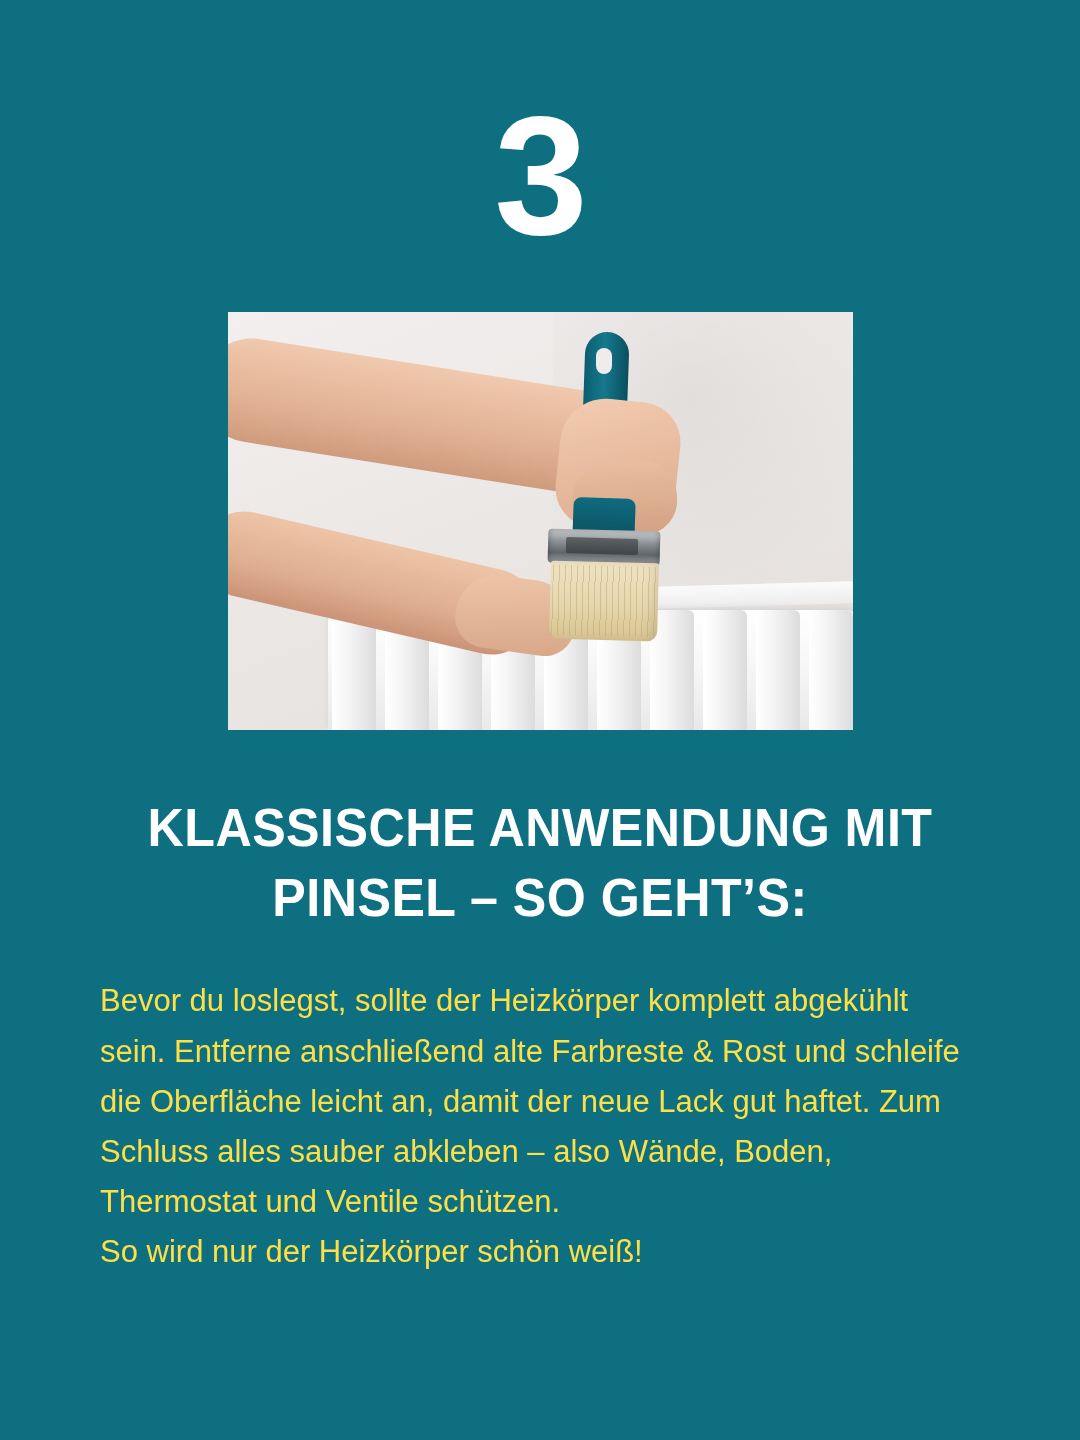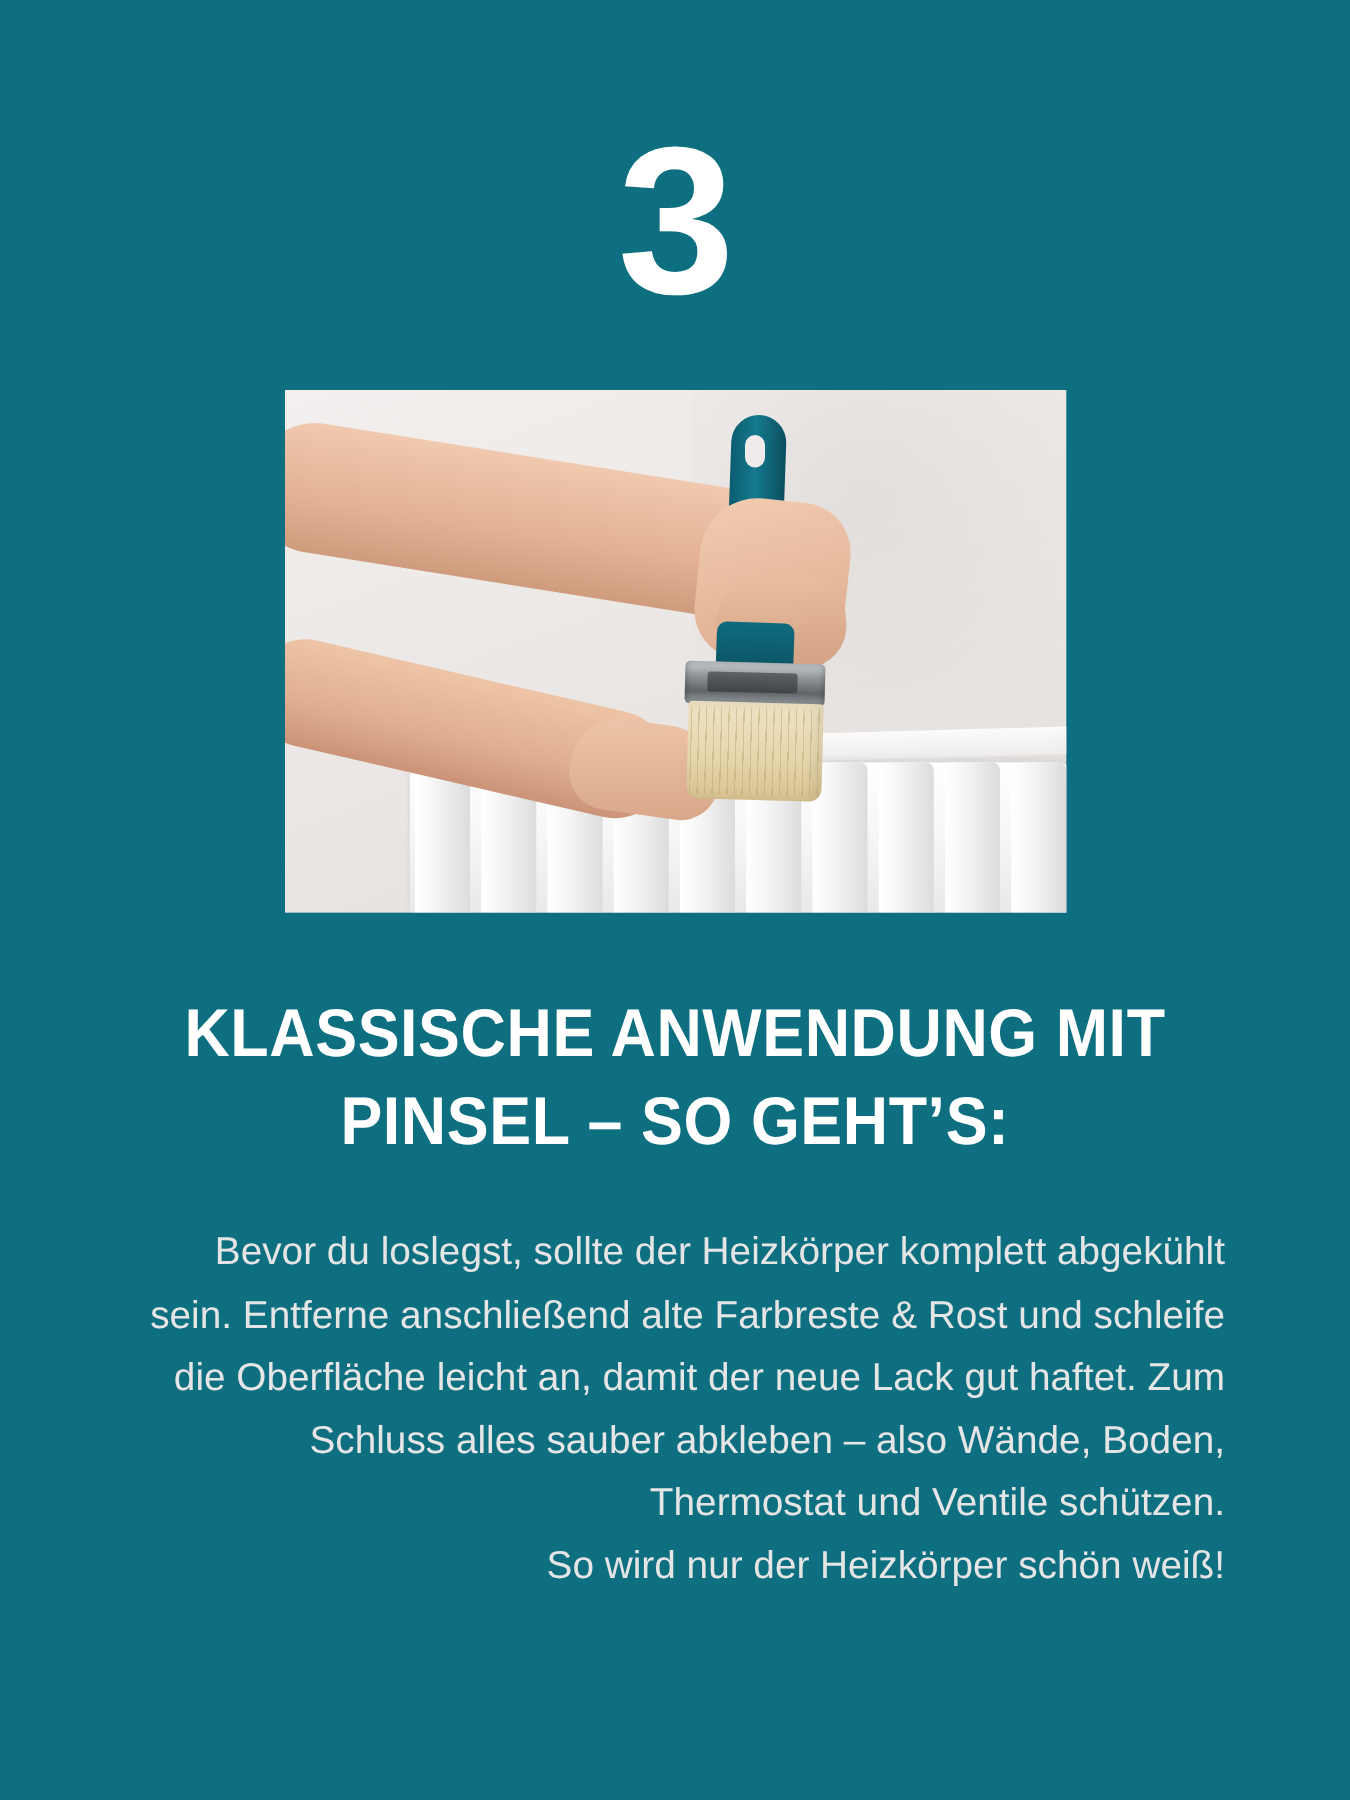--- a/index.html
+++ b/index.html
@@ -220,22 +220,22 @@
     font-family: "Liberation Sans", sans-serif;
     font-weight: bold;
     font-size: 54px;
     line-height: 1.30;
     letter-spacing: 0.5px;
     transform: scaleX(0.93);
   }
   .body-text {
     margin-top: 44px;
     width: 880px;
-    text-align: right;
-    color: #e5e5e5;
+    text-align: left;
+    color: #fde047;
     font-family: "Liberation Sans", sans-serif;
     font-weight: normal;
     font-size: 31px;
     line-height: 1.62;
     white-space: pre-line;
   }
 </style>
 </head>
 <body>
 

